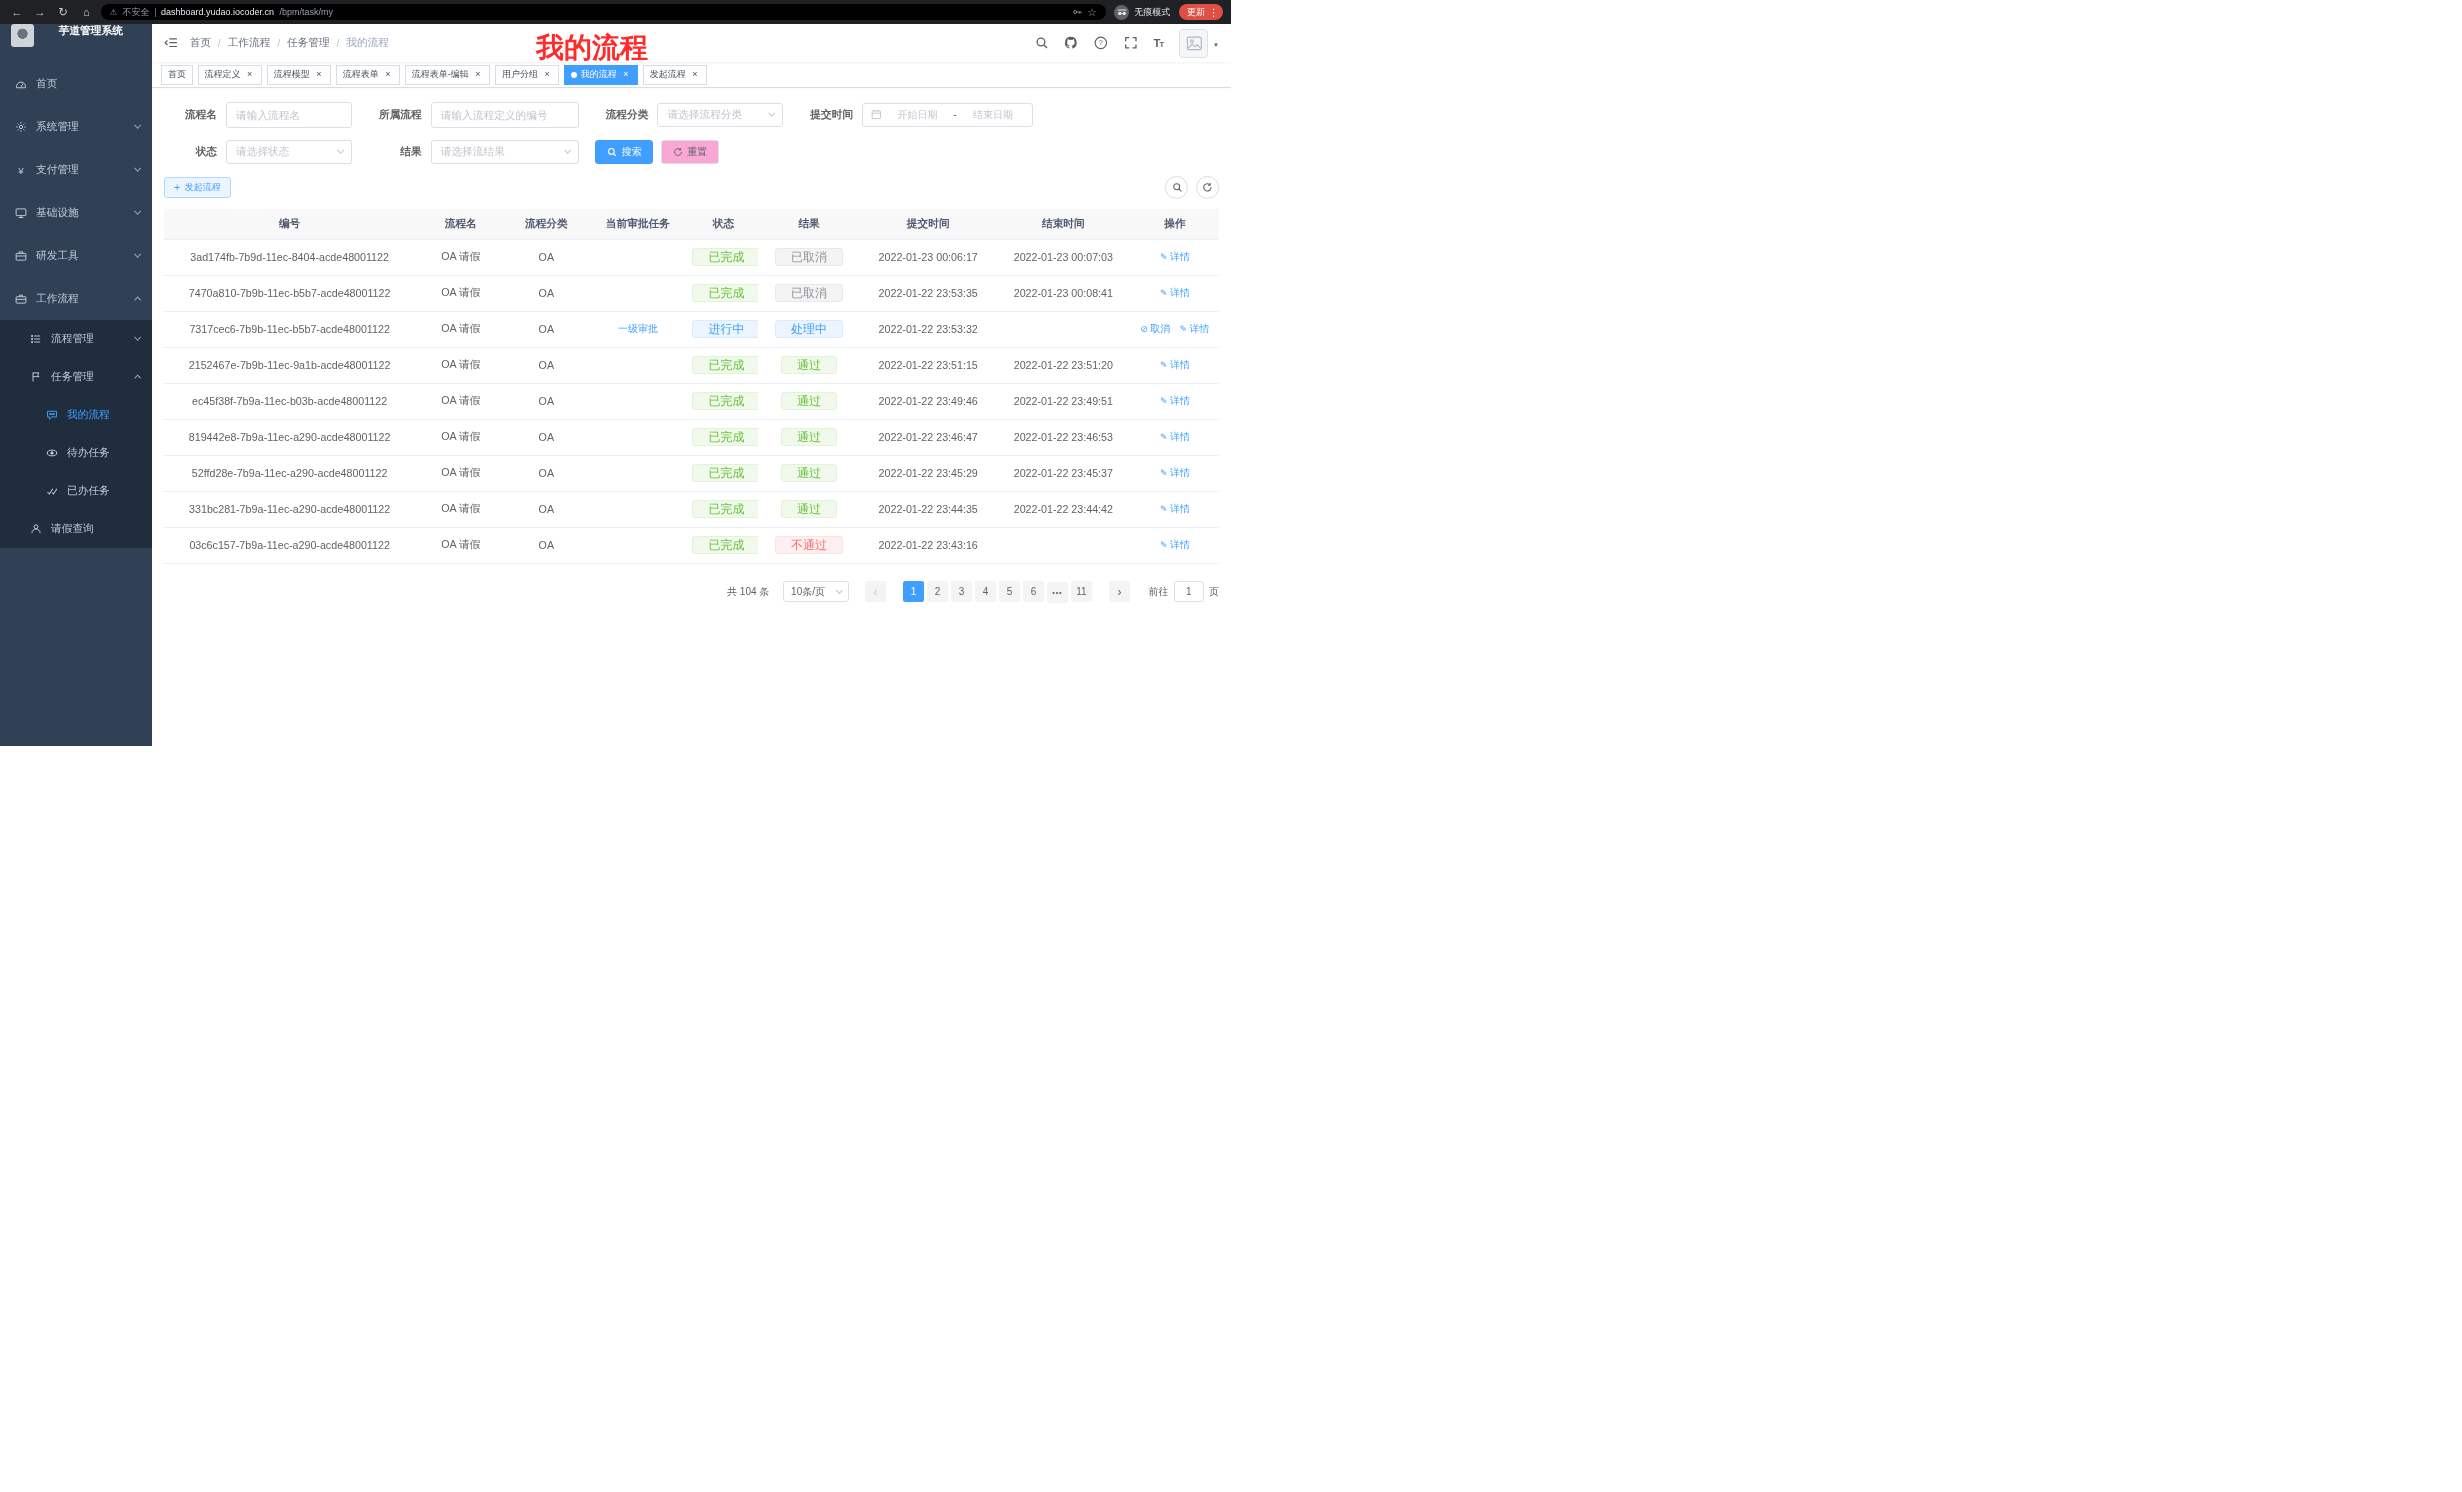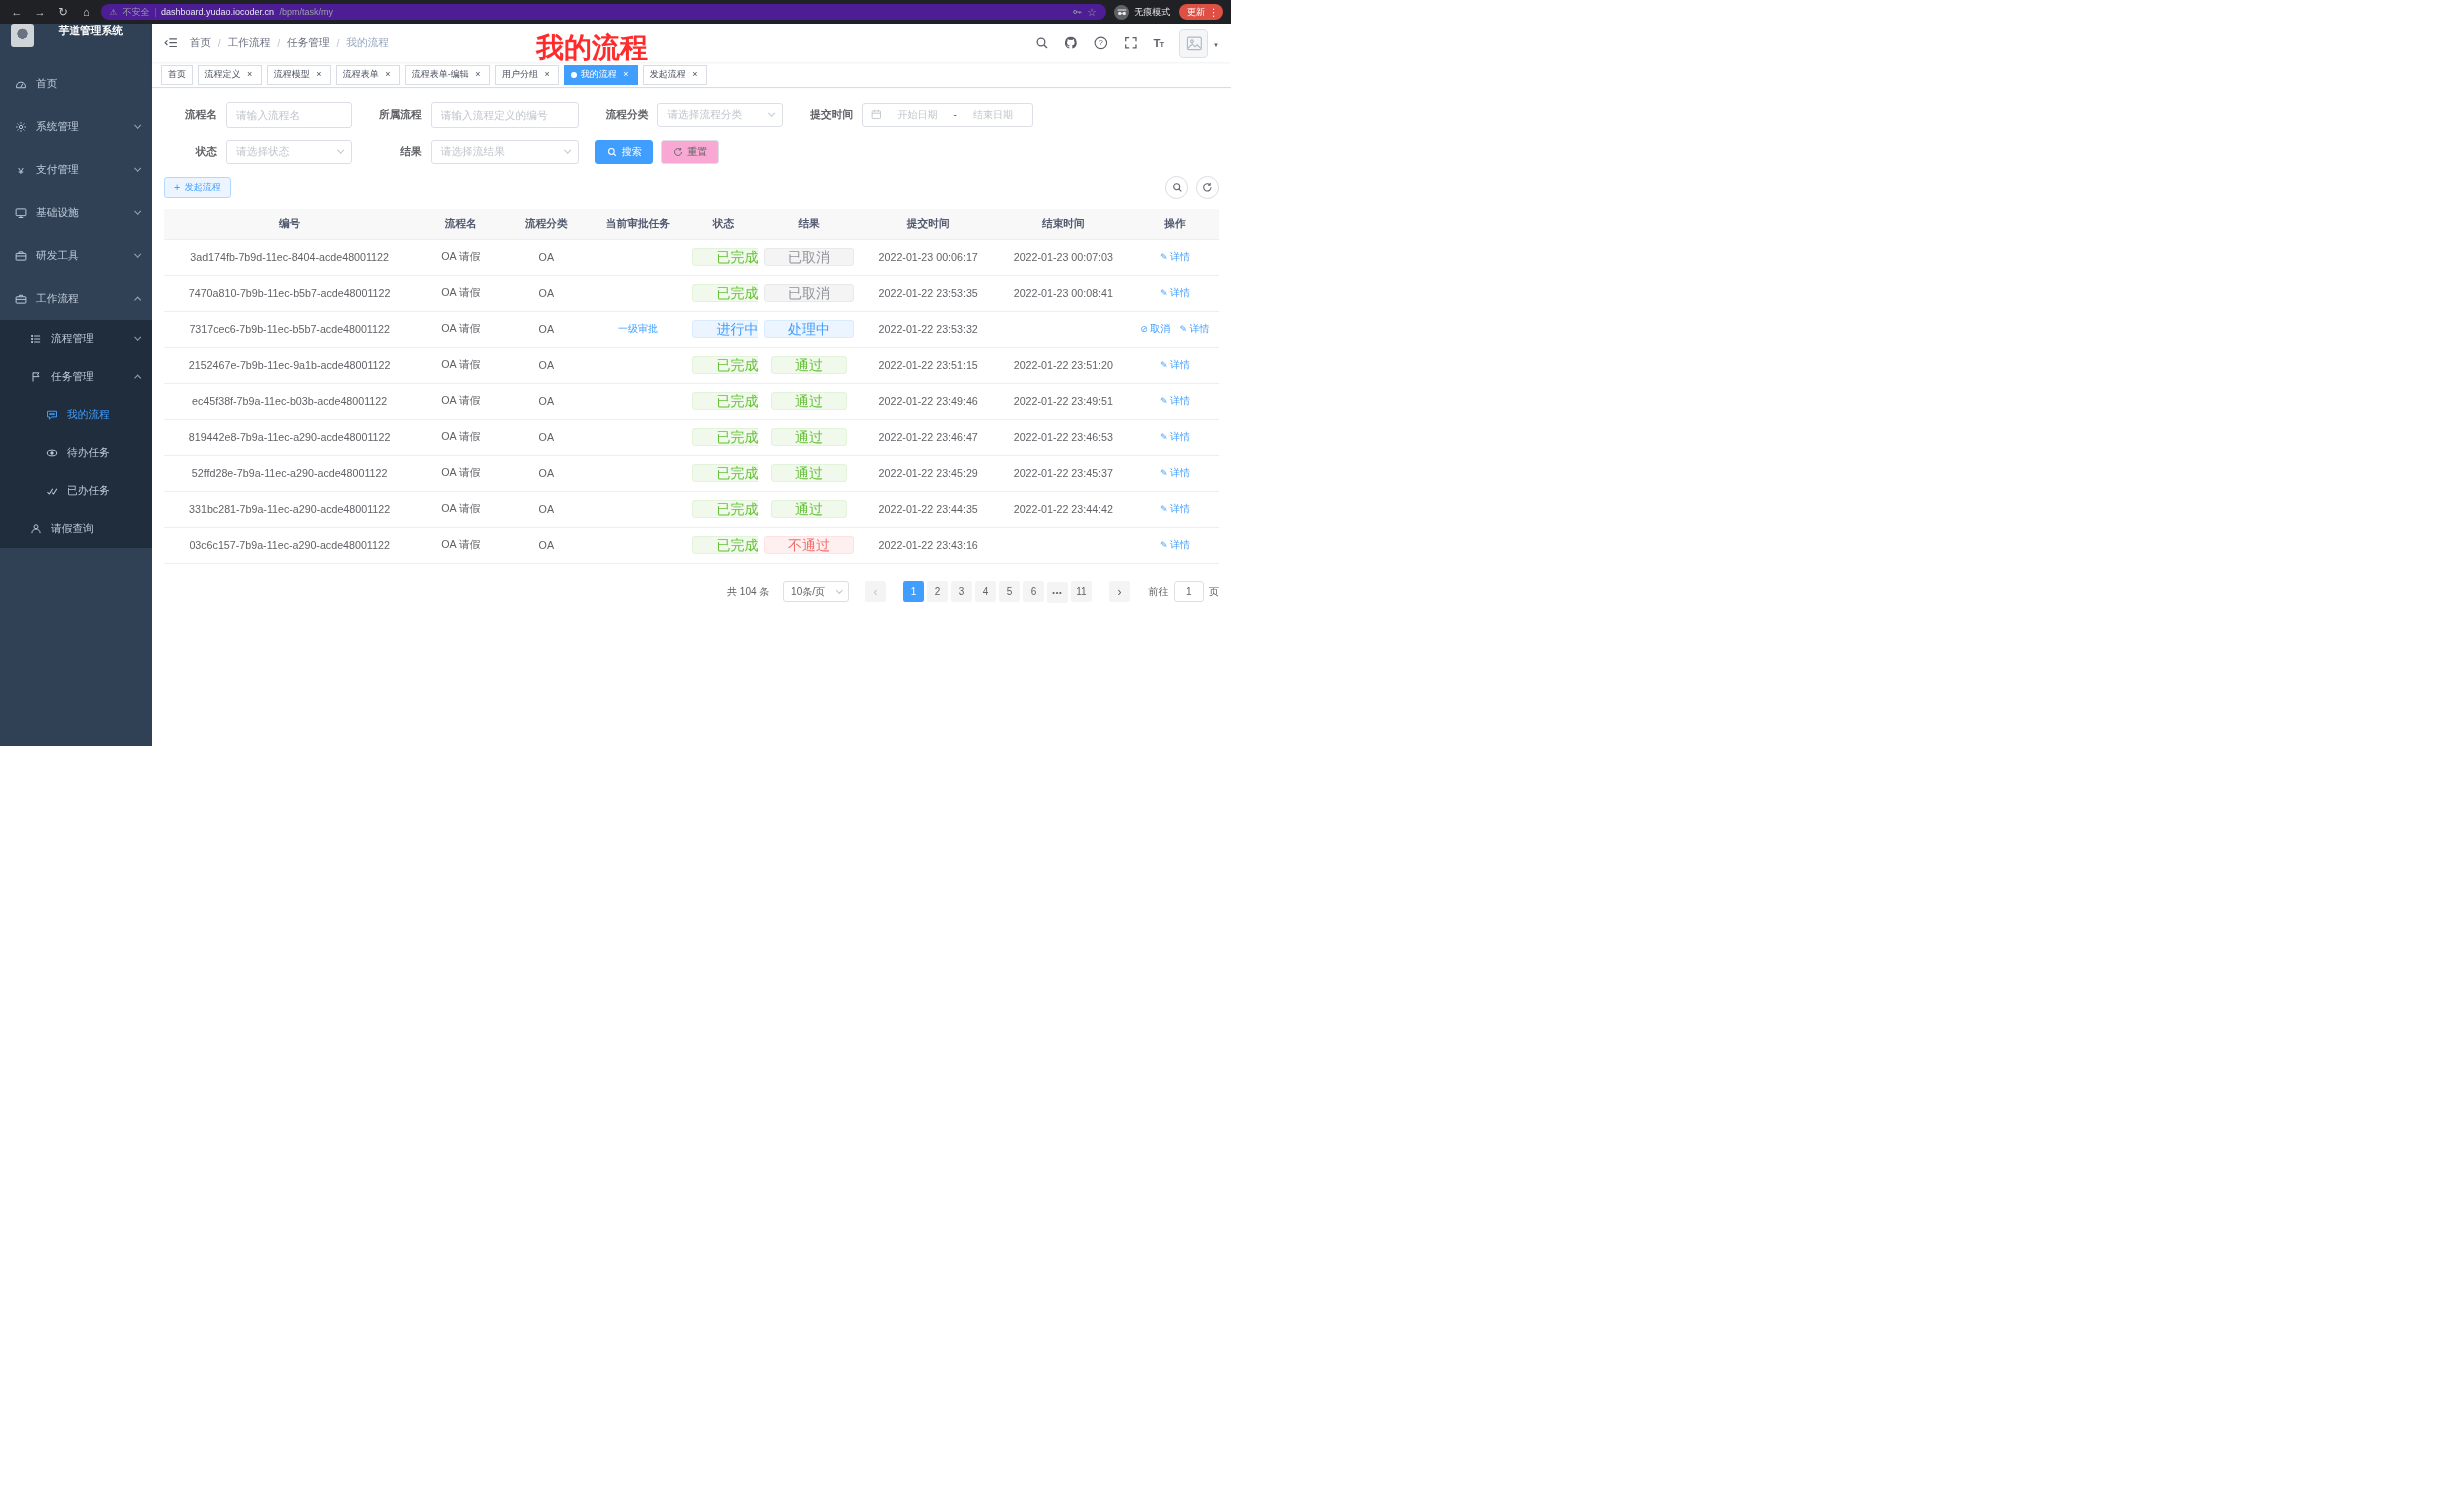--- a/index.html
+++ b/index.html
@@ -7,21 +7,21 @@
   body {
     font-family: "Liberation Sans", "DejaVu Sans", sans-serif;
     background:#fff; overflow:hidden; position:relative;
     color:#606266;
   }
   
   .chrome { height:24px; background:#202124; display:flex; align-items:center; padding:0 7.6px; gap:5.3px; }
   .cbtn { width:18px; height:18px; border-radius:50%; display:flex; align-items:center; justify-content:center;
           color:#c7cbd1; font-size:11.4px; cursor:pointer; flex-shrink:0; }
   .i-back::before{content:"←";} .i-fwd::before{content:"→";} .i-reload::before{content:"↻";} .i-home::before{content:"⌂";}
-  .urlbar { flex:1; height:16.7px; background:#4c1d95; border-radius:8.4px; display:flex; align-items:center;
+  .urlbar { flex:1; height:16.7px; background:#000000; border-radius:8.4px; display:flex; align-items:center;
             padding:0 9px; gap:5.3px; font-size:9px; color:#9aa0a6; min-width:0; cursor:text; }
   .warn-icon::before{content:"⚠"; font-size:8.4px; color:#9aa0a6;}
   .url-sep { width:0.8px; height:9px; background:#5f6368; }
   .url-host { color:#e8eaed; }
   .url-path { color:#9aa0a6; }
   .url-spacer { flex:1; }
   .key-icon svg, .cal svg { display:block; }
   .star-icon::before{content:"☆"; font-size:10.7px; color:#9aa0a6;}
   .incog { display:flex; align-items:center; gap:5.3px; color:#e8eaed; font-size:9px; flex-shrink:0; padding:0 3px; }
   .incog-circle { width:15px; height:15px; border-radius:50%; background:#5f6368; display:flex; align-items:center; justify-content:center; }
@@ -102,21 +102,21 @@
   .toolbar-right { margin-left:auto; display:flex; gap:7.6px; }
   .circle-btn { width:23px; height:23px; border-radius:50%; border:0.8px solid #d9dce1; background:#fff; color:#606266;
                 display:flex; align-items:center; justify-content:center; cursor:pointer; }
   .circle-btn svg { width:10.7px; height:10.7px; }
   
   table { width:100%; border-collapse:collapse; table-layout:fixed; font-size:10.7px; }
   thead th { height:30px; background:#f8f8f9; color:#515a6e; font-weight:700; text-align:center;
              border-bottom:0.8px solid #ebeef5; white-space:nowrap; overflow:hidden; }
   tbody td { height:36px; text-align:center; border-bottom:0.8px solid #ebeef5; color:#606266;
              white-space:nowrap; overflow:hidden; text-overflow:ellipsis; padding:0 3px; }
-  .el-tag { display:inline-block; height:18px; line-height:16.7px; padding:0 23px; border-radius:3px; font-size:14px; border:0.8px solid transparent; }
+  .el-tag { display:inline-block; height:18px; line-height:16.7px; padding:0 15px; border-radius:3px; font-size:12px; border:0.8px solid transparent; }
   .tg-success { color:var(--success,#67c23a); background:#f0f9eb; border-color:#e1f3d8; }
   .tg-primary { color:var(--primary,#409eff); background:#ecf5ff; border-color:#d9ecff; }
   .tg-info    { color:var(--info,#909399); background:#f4f4f5; border-color:#e9e9eb; }
   .tg-danger  { color:var(--danger,#f56c6c); background:#fef0f0; border-color:#fde2e2; }
   .link { color:var(--primary,#409eff); font-size:10px; text-decoration:none; cursor:pointer; }
   .act { margin:0 4.6px; }
   .i-detail::before { content:"✎ "; font-size:9px; }
   .i-cancel::before { content:"⊘ "; font-size:9px; }
   
   .pagination { display:flex; align-items:center; justify-content:flex-end; gap:14px; margin-top:16.7px; font-size:10px; color:#606266; }

